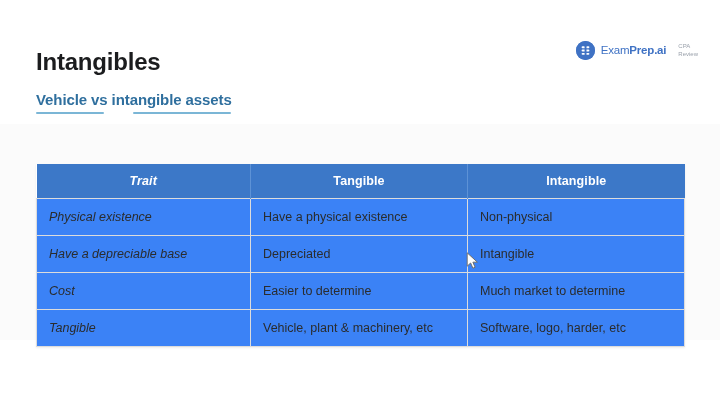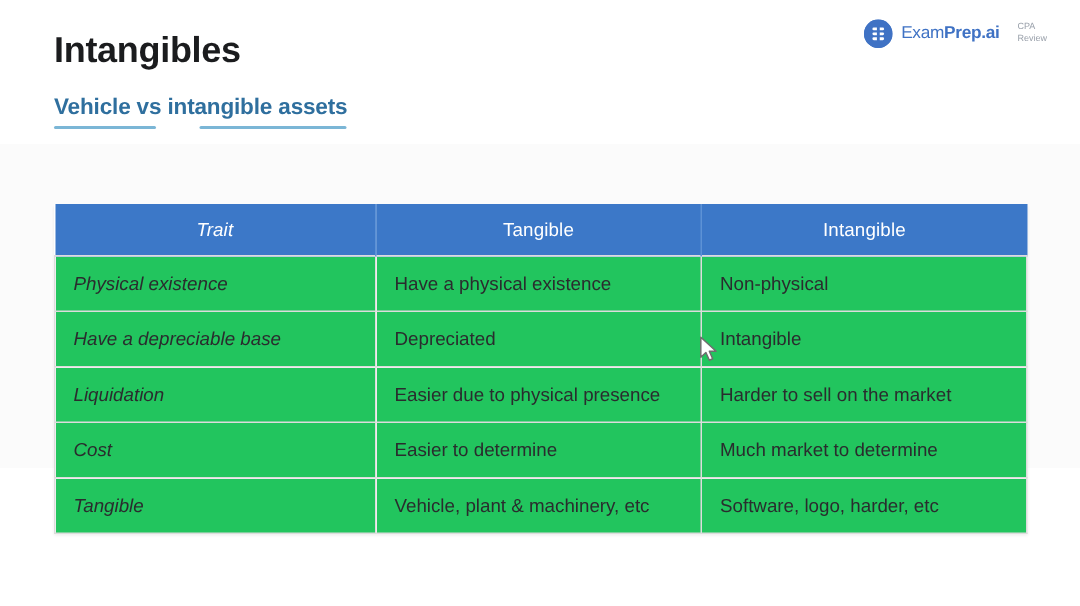--- a/index.html
+++ b/index.html
@@ -13,20 +13,21 @@
     font-family: "Liberation Sans", sans-serif;
     overflow: hidden;
   }
 
   #slide {
     position: relative;
     width: 720px;
     height: 312px;
     background: #fbfbfb;
     box-sizing: border-box;
+    margin-top: 28px;
   }
 
   
   #header-band {
     position: absolute;
     left: 0;
     top: 0;
     width: 720px;
     height: 96px;
     background: #ffffff;
@@ -117,37 +118,37 @@
     box-shadow: 0 1px 2px rgba(0,0,0,0.07);
   }
   #comparison-table col.c1 { width: 214px; }
   #comparison-table col.c2 { width: 217px; }
   #comparison-table col.c3 { width: 217px; }
 
   #comparison-table thead th {
     background: #3c78c8;
     color: #ffffff;
     font-size: 12.5px;
-    font-weight: normal;
+    font-weight: bold;
     text-align: center;
     padding: 10px 8px;
     border-right: 1px solid #5d92d6;
     border-left: 1px solid #5d92d6;
     letter-spacing: 0.1px;
   }
   #comparison-table thead th:first-child { border-left: none; }
   #comparison-table thead th:last-child { border-right: none; }
   #comparison-table thead th.italic { font-style: italic; }
 
   #comparison-table tbody td {
     font-size: 12.5px;
     color: #2a2c2e;
     padding: 10px 12px;
     border: 1px solid #dcdcdc;
-    background: #22c55e;
+    background: #3b82f6;
     vertical-align: middle;
     line-height: 16px;
     white-space: nowrap;
     overflow: hidden;
     text-overflow: ellipsis;
   }
   #comparison-table tbody td.trait-cell {
     font-style: italic;
   }
   #comparison-table tbody tr td:first-child { border-left: 1px solid #dcdcdc; }
@@ -215,25 +216,20 @@
         <td class="trait-cell">Physical existence</td>
         <td>Have a physical existence</td>
         <td>Non-physical</td>
       </tr>
       <tr>
         <td class="trait-cell">Have a depreciable base</td>
         <td>Depreciated</td>
         <td>Intangible</td>
       </tr>
       <tr>
-        <td class="trait-cell">Liquidation</td>
-        <td>Easier due to physical presence</td>
-        <td>Harder to sell on the market</td>
-      </tr>
-      <tr>
         <td class="trait-cell">Cost</td>
         <td>Easier to determine</td>
         <td>Much market to determine</td>
       </tr>
       <tr>
         <td class="trait-cell">Tangible</td>
         <td>Vehicle, plant &amp; machinery, etc</td>
         <td>Software, logo, harder, etc</td>
       </tr>
     </tbody>

